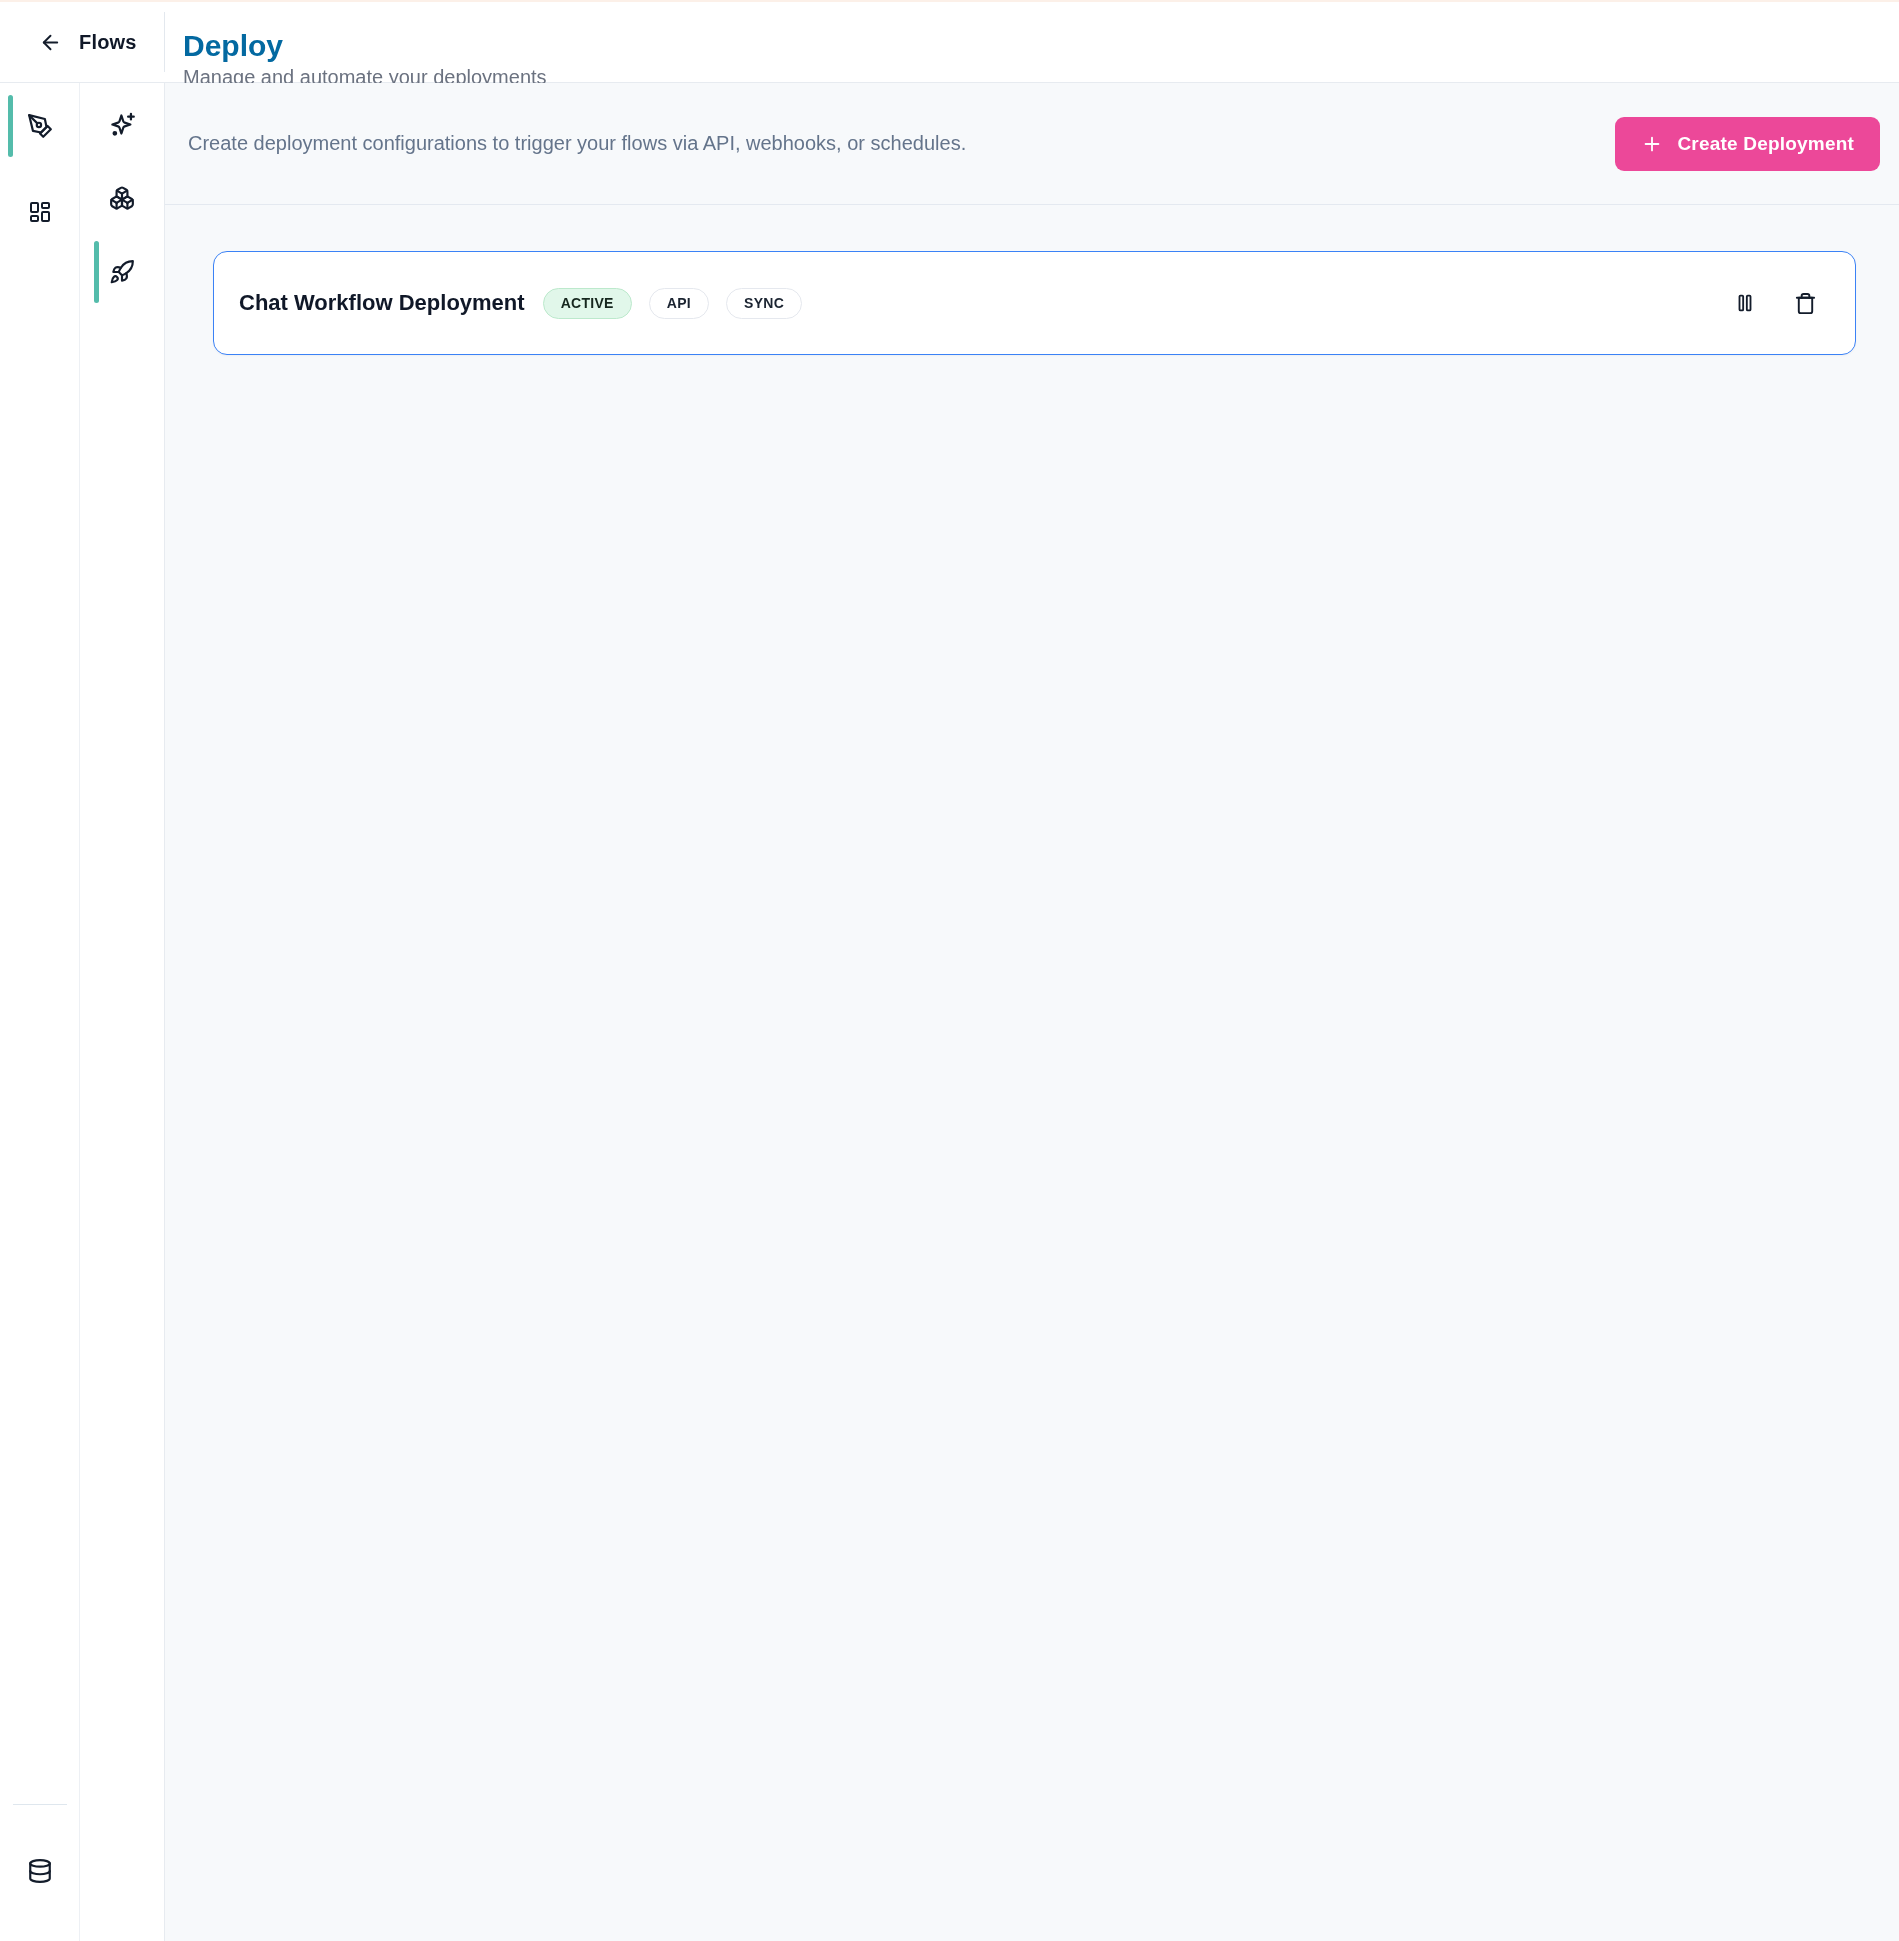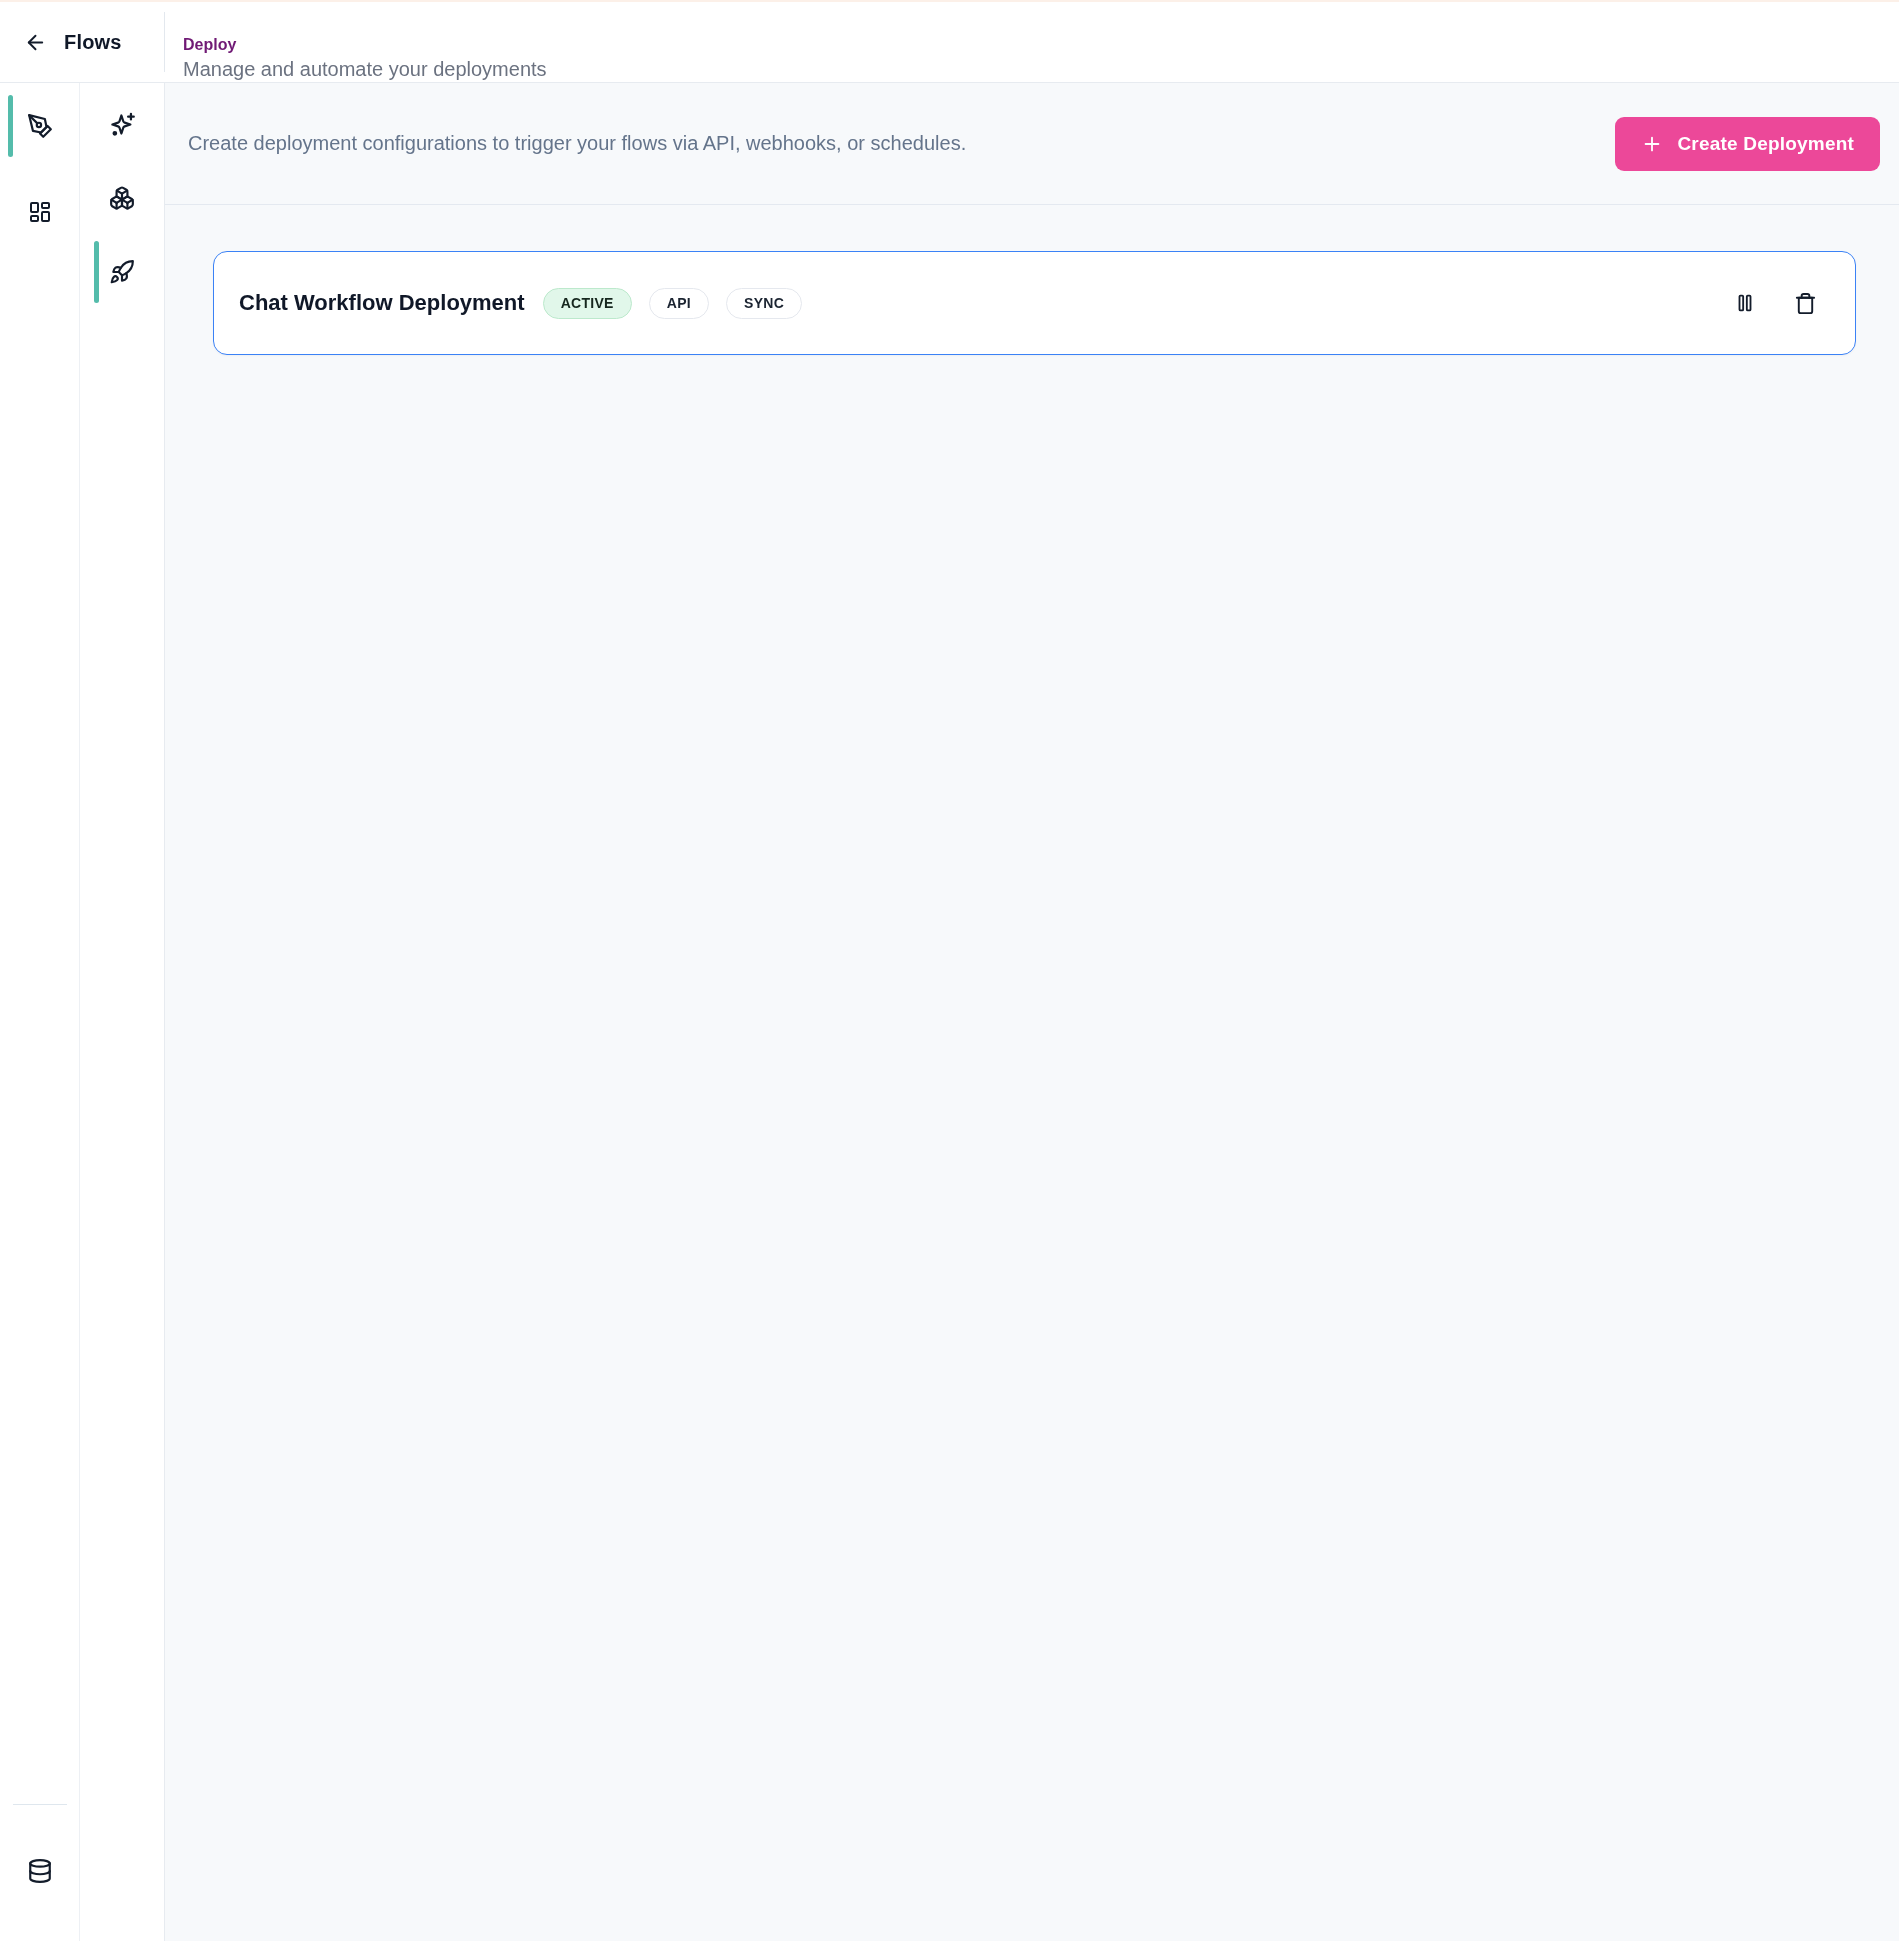--- a/index.html
+++ b/index.html
@@ -13,30 +13,30 @@
 
   
   .header {
     height:81px; background:#ffffff;
     border-bottom:1px solid #e7ebf0;
     display:flex; align-items:stretch;
   }
   .header-left {
     width:164px; flex:0 0 164px;
     display:flex; align-items:center; gap:17px;
-    padding-left:24px;
+    padding-left:39px;
   }
   .back-btn {
     background:none; border:none; cursor:pointer;
     display:flex; align-items:center; color:#131c2b; padding:0;
   }
   .back-label { font-size:20px; font-weight:700; color:#101828; letter-spacing:0.2px; }
   .header-divider { width:1px; background:#e3e8ee; margin:10px 0 10px 0; }
   .header-title-block { padding-left:18px; display:flex; flex-direction:column; justify-content:center; gap:3px; }
-  .page-title { font-size:16px; font-weight:700; color:#701a75; line-height:1.1;margin-top:33px; }
+  .page-title { font-size:30px; font-weight:700; color:#0369a1; line-height:1.1;margin-top:33px; }
   .page-subtitle { font-size:20px; color:#6b7280; line-height:1.2; }
 
   
   .app-body { display:flex; height:1859px; }
 
   .rail {
     background:#ffffff; display:flex; flex-direction:column; align-items:center;
     position:relative;
   }
   .rail-outer { width:80px; flex:0 0 80px; border-right:1px solid #edf0f4; padding-top:19px; }

